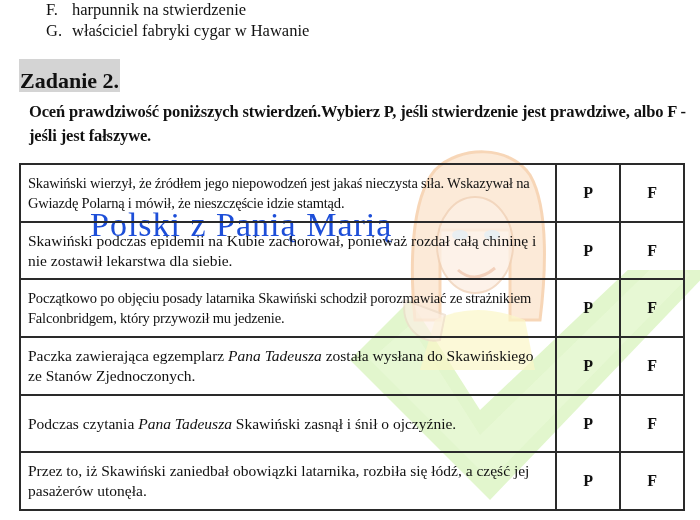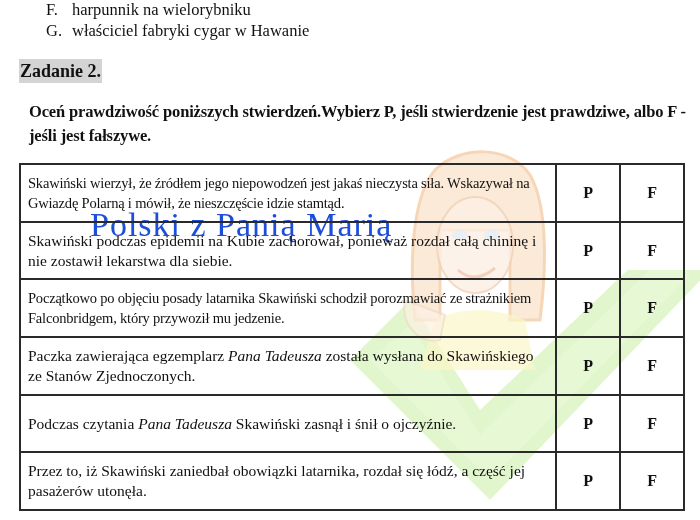--- a/index.html
+++ b/index.html
@@ -6,22 +6,22 @@
   body {
     width:700px; height:520px; overflow:hidden; background:#ffffff;
     position:relative;
     font-family:"Liberation Serif", "DejaVu Serif", serif;
     color:#111;
   }
   .list { position:absolute; left:46px; top:-1px; font-size:16.5px; line-height:21px; }
   .list-item { display:flex; }
   .list-item .ltr { width:26px; }
   .task-title {
-    position:absolute; left:19px; top:59px; font-size:18px; font-weight:bold;
-    background:#d4d4d4; padding:3px 1px 2px 1px; line-height:19px;
+    position:absolute; left:19px; top:59px; font-size:22px; font-weight:bold;
+    background:#d4d4d4; padding:12px 1px 2px 1px; line-height:19px;
   }
   .instruction {
     position:absolute; left:29px; top:100px; width:680px; font-size:16.5px; font-weight:bold;
     line-height:24px; letter-spacing:-0.15px;
   }
   
   .wm { position:absolute; pointer-events:none; }
   .wm-check {
     left:350px; top:270px; width:360px; height:260px;
   }
@@ -44,21 +44,21 @@
   table.tf tr { height:57.7px; }
   .small { font-size:14.5px; letter-spacing:-0.2px; }
   em { font-style:italic; }
 </style>
 </head>
 <body>
 
 <div class="list">
   <div class="list-item">
     <span class="ltr">F.</span>
-    <span>harpunnik na wielorybniku</span>
+    <span>harpunnik na stwierdzenie</span>
   </div>
   <div class="list-item">
     <span class="ltr">G.</span>
     <span>właściciel fabryki cygar w Hawanie</span>
   </div>
 </div>
 
 <div class="task-title">Zadanie 2.</div>
 <div class="instruction">Oceń prawdziwość poniższych stwierdzeń.Wybierz P, jeśli stwierdzenie jest prawdziwe, albo F - jeśli jest fałszywe.</div>
 
@@ -100,18 +100,18 @@
     <td class="stmt"><span>Paczka zawierająca egzemplarz </span><em>Pana Tadeusza</em><span> została wysłana do Skawińskiego ze Stanów Zjednoczonych.</span></td>
     <td class="opt">P</td>
     <td class="opt">F</td>
   </tr>
       <tr>
     <td class="stmt"><span>Podczas czytania </span><em>Pana Tadeusza</em><span> Skawiński zasnął i śnił o ojczyźnie.</span></td>
     <td class="opt">P</td>
     <td class="opt">F</td>
   </tr>
       <tr>
-    <td class="stmt"><span>Przez to, iż Skawiński zaniedbał obowiązki latarnika, rozdał się łódź, a część jej pasażerów utonęła.</span></td>
+    <td class="stmt"><span>Przez to, iż Skawiński zaniedbał obowiązki latarnika, rozbiła się łódź, a część jej pasażerów utonęła.</span></td>
     <td class="opt">P</td>
     <td class="opt">F</td>
   </tr>
     </tbody>
 </table>
 
 </body></html>

